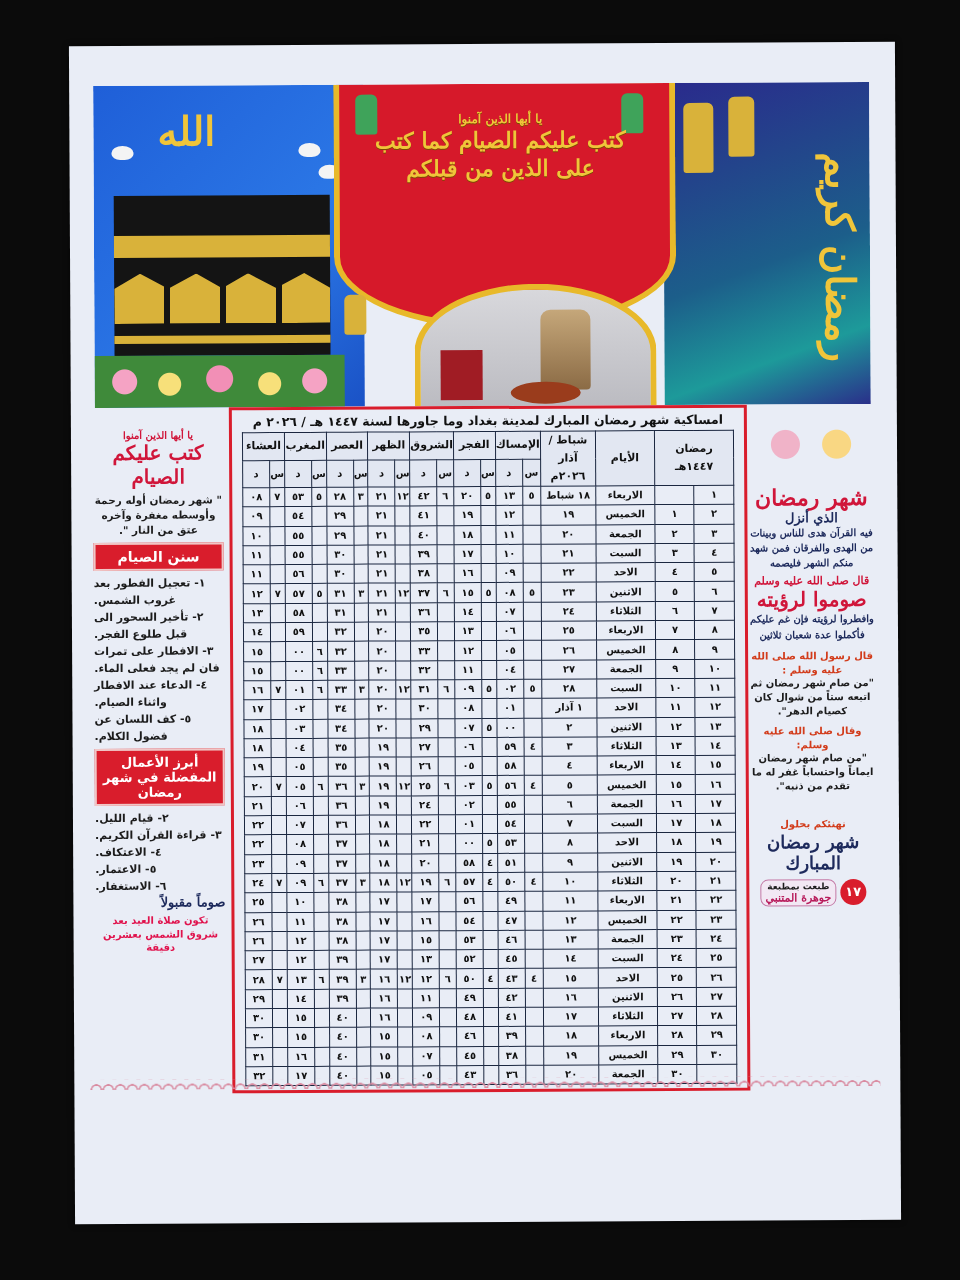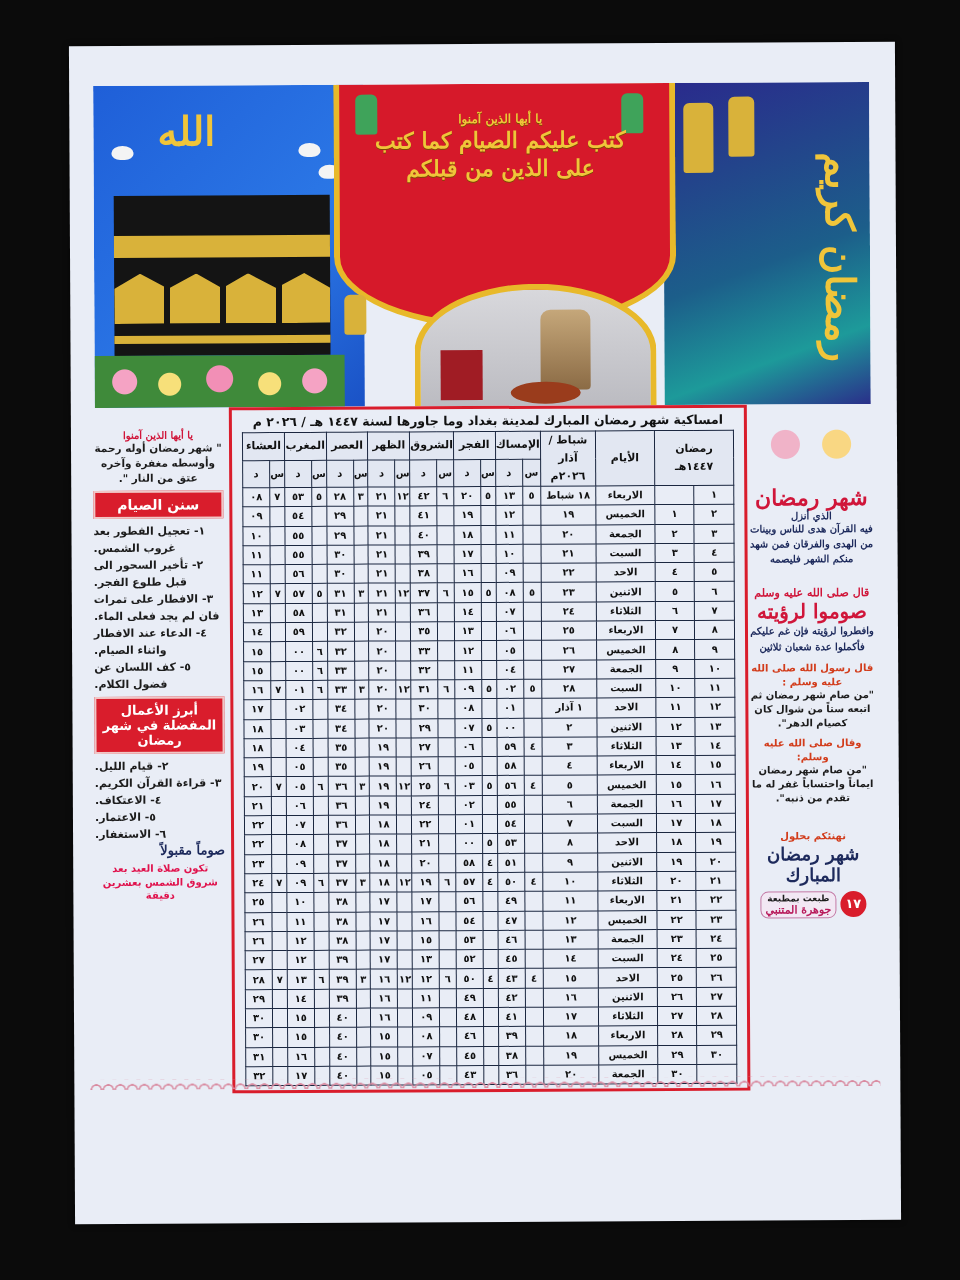--- a/index.html
+++ b/index.html
@@ -83,20 +83,21 @@
       <div class="lantern"></div>
       <div class="dates"></div>
     </div>
     <div class="lamp" style="left:590px;top:20px;width:30px;height:70px"></div>
     <div class="lamp" style="left:635px;top:14px;width:26px;height:60px"></div>
     <div class="ramadan-karim">رمضان كريم</div>
   </div>
 
   <div class="left-panel">
     <div class="calli-red" style="font-size:10px">يا أيها الذين آمنوا</div>
+    <div class="calli-red" style="font-size:20px;margin-bottom:4px">كتب عليكم الصيام</div>
     <div class="plain">" شهر رمضان أوله رحمة وأوسطه مغفرة وآخره عتق من النار ".</div>
     <div class="red-box">سنن الصيام</div>
     <div class="list">
       <p>١- تعجيل الفطور بعد غروب الشمس.</p>
       <p>٢- تأخير السحور الى قبل طلوع الفجر.</p>
       <p>٣- الافطار على تمرات فان لم يجد فعلى الماء.</p>
       <p>٤- الدعاء عند الافطار واثناء الصيام.</p>
       <p>٥- كف اللسان عن فضول الكلام.</p>
     </div>
     <div class="red-box" style="font-size:13px">أبرز الأعمال المفضلة في شهر رمضان</div>
@@ -765,23 +766,23 @@
             <td class="hr" style="border-top: 1.3px solid rgb(27, 39, 64);"></td>
             <td class="min">٣٢</td>
           </tr>
         </tbody>
     </table>
   </div>
 
   <div class="right-panel">
     <div style="height:80px;background:radial-gradient(circle at 30% 50%,#f0b3c8 0 14px,transparent 15px),radial-gradient(circle at 70% 50%,#f9d783 0 14px,transparent 15px);"></div>
     <div class="calli-red" style="font-size:22px">شهر رمضان</div>
-    <div class="calli-navy" style="font-size:10px">الذي أنزل</div>
+    <div class="calli-navy" style="font-size:13px">الذي أنزل</div>
     <div class="calli-navy" style="font-size:10px;line-height:1.5">فيه القرآن هدى للناس وبينات من الهدى والفرقان فمن شهد منكم الشهر فليصمه</div>
-    <div class="calli-red" style="font-size:11px;margin-top:20px">قال صلى الله عليه وسلم</div>
+    <div class="calli-red" style="font-size:11px;margin-top:4px">قال صلى الله عليه وسلم</div>
     <div class="calli-red" style="font-size:20px">صوموا لرؤيته</div>
     <div class="calli-navy" style="font-size:10px;line-height:1.6">وافطروا لرؤيته فإن غم عليكم فأكملوا عدة شعبان ثلاثين</div>
     <div class="hadith-head" style="margin-top:6px">قال رسول الله صلى الله عليه وسلم :</div>
     <div class="hadith">"من صام شهر رمضان ثم اتبعه ستاً من شوال كان كصيام الدهر".</div>
     <div class="hadith-head" style="margin-top:6px">وقال صلى الله عليه وسلم:</div>
     <div class="hadith">"من صام شهر رمضان ايماناً واحتساباً غفر له ما تقدم من ذنبه".</div>
     <div class="hadith-head" style="margin-top:24px">نهنئكم بحلول</div>
     <div class="calli-navy" style="font-size:18px">شهر رمضان المبارك</div>
     <div style="margin-top:6px;display:flex;align-items:center;justify-content:center;gap:4px;direction:rtl">
       <span class="badge">١٧</span>

